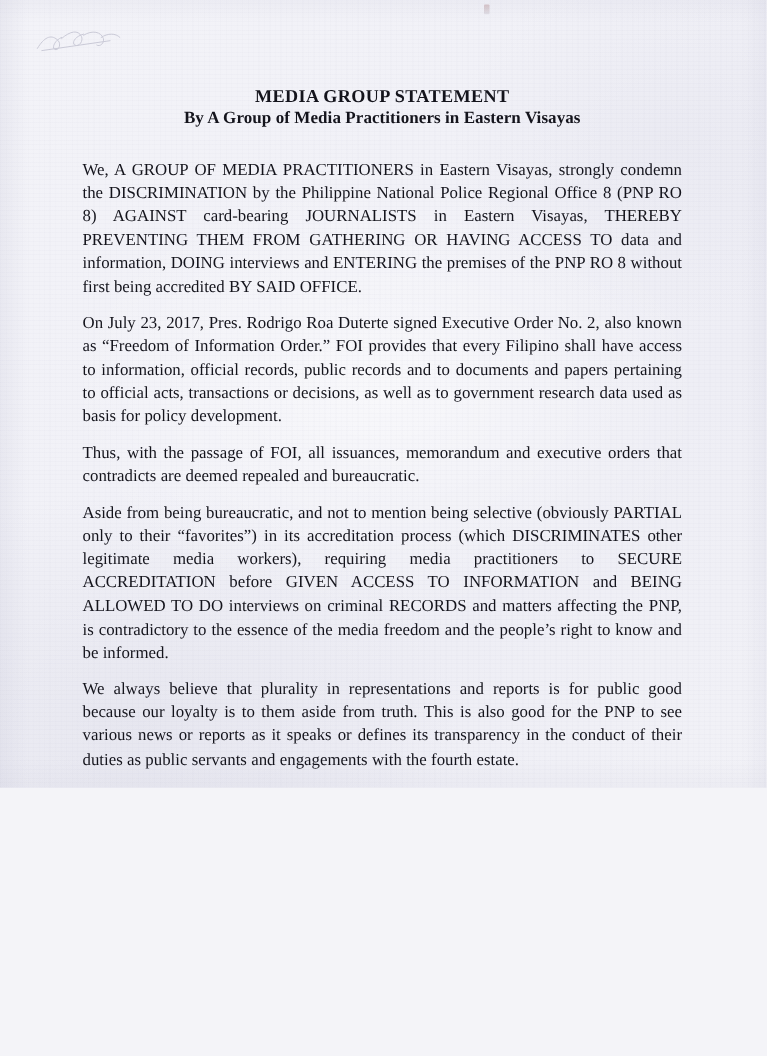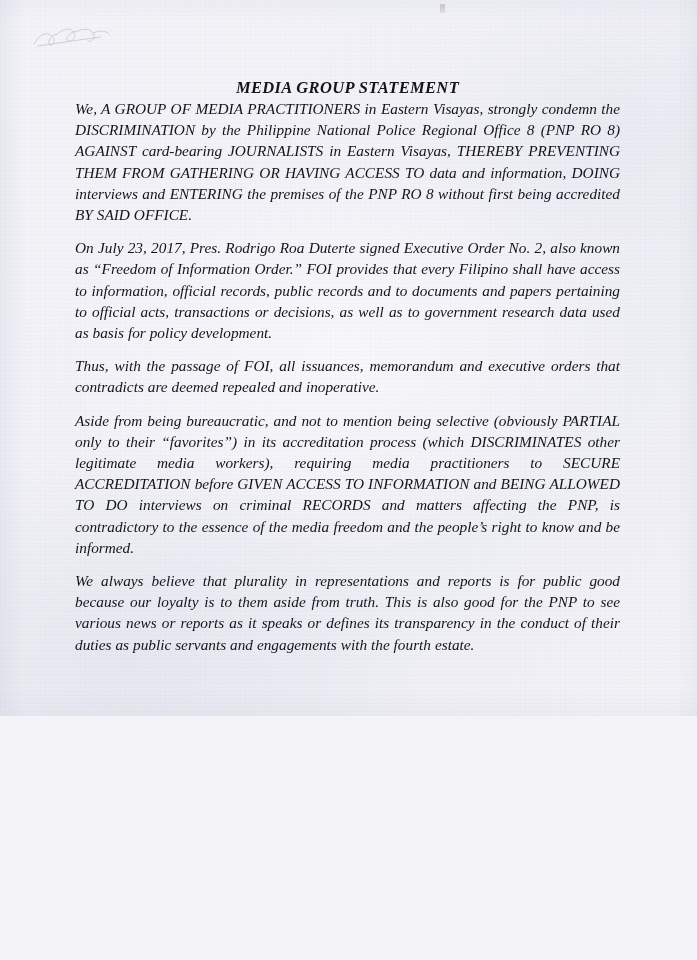--- a/index.html
+++ b/index.html
@@ -19,21 +19,20 @@
   #page {
     position: relative;
     width: 697px;
     height: 716px;
     background:
       radial-gradient(ellipse 70% 50% at 18% 92%, rgba(210,210,224,0.30) 0%, rgba(210,210,224,0) 60%),
       radial-gradient(ellipse 45% 35% at 88% 18%, rgba(214,214,228,0.22) 0%, rgba(214,214,228,0) 65%),
       radial-gradient(ellipse 60% 40% at 50% 50%, rgba(255,255,255,0.55) 0%, rgba(255,255,255,0) 70%),
       linear-gradient(135deg, #f3f3f8 0%, #f1f1f7 40%, #eeeef5 70%, #f2f2f7 100%);
     box-sizing: border-box;
-    font-style: italic;
   }
   
   #grain {
     position: absolute;
     inset: 0;
     background-image:
       repeating-linear-gradient(0deg, rgba(168,168,190,0.045) 0px, rgba(168,168,190,0.045) 1px, rgba(255,255,255,0) 1px, rgba(255,255,255,0) 4px),
       repeating-linear-gradient(90deg, rgba(170,170,192,0.032) 0px, rgba(170,170,192,0.032) 1px, rgba(255,255,255,0) 1px, rgba(255,255,255,0) 5px);
     pointer-events: none;
   }
@@ -94,20 +93,21 @@
   }
   .title-line-2 {
     font-weight: bold;
     font-size: 15.5px;
     letter-spacing: 0.05px;
     line-height: 20px;
     margin: 0;
   }
 
   .body-block {
+    margin-top: 26px;
   }
   p.para {
     margin: 0 0 12px 0;
     font-size: 15.3px;
     line-height: 21.2px;
     text-align: justify;
     text-justify: inter-word;
     word-spacing: 0.1px;
   }
   p.para:last-of-type {
@@ -130,24 +130,25 @@
       <path d="M62 12 C68 8, 75 8, 79 12"></path>
       <path d="M8 24 L70 15"></path>
     </g>
   </svg>
   <div id="speck"></div>
 
   <div id="content">
 
     <div class="title-block">
       <div class="title-line-1">MEDIA GROUP STATEMENT</div>
+      <div class="title-line-2">By A Group of Media Practitioners in Eastern Visayas</div>
     </div>
 
     <div class="body-block">
       <p class="para">We, A GROUP OF MEDIA PRACTITIONERS in Eastern Visayas, strongly condemn the DISCRIMINATION by the Philippine National Police Regional Office 8 (PNP RO 8) AGAINST card-bearing JOURNALISTS in Eastern Visayas, THEREBY PREVENTING THEM FROM GATHERING OR HAVING ACCESS TO data and information, DOING interviews and ENTERING the premises of the PNP RO 8 without first being accredited BY SAID OFFICE.</p>
       <p class="para">On July 23, 2017, Pres. Rodrigo Roa Duterte signed Executive Order No. 2, also known as “Freedom of Information Order.”  FOI provides that every Filipino shall have access to information, official records, public records and to documents and papers pertaining to official acts, transactions or decisions, as well as to government research data used as basis for policy development.</p>
-      <p class="para">Thus, with the passage of FOI, all issuances, memorandum and executive orders that contradicts are deemed repealed and inoperative.</p>
+      <p class="para">Thus, with the passage of FOI, all issuances, memorandum and executive orders that contradicts are deemed repealed and bureaucratic.</p>
       <p class="para">Aside from being bureaucratic, and not to mention being selective (obviously PARTIAL only to their “favorites”) in its accreditation process (which DISCRIMINATES other legitimate media workers), requiring media practitioners to SECURE ACCREDITATION before GIVEN ACCESS TO INFORMATION and BEING ALLOWED TO DO interviews on criminal RECORDS and matters affecting the PNP, is contradictory to the essence of the media freedom and the people’s right to know and be informed.</p>
       <p class="para">We always believe that plurality in representations and reports is for public good because our loyalty is to them aside from truth.  This is also good for the PNP to see various news or reports as it speaks or defines its transparency in the conduct of their duties as public servants and engagements with the fourth estate.</p>
     </div>
 
   </div>
 </div>
 
 </body></html>

